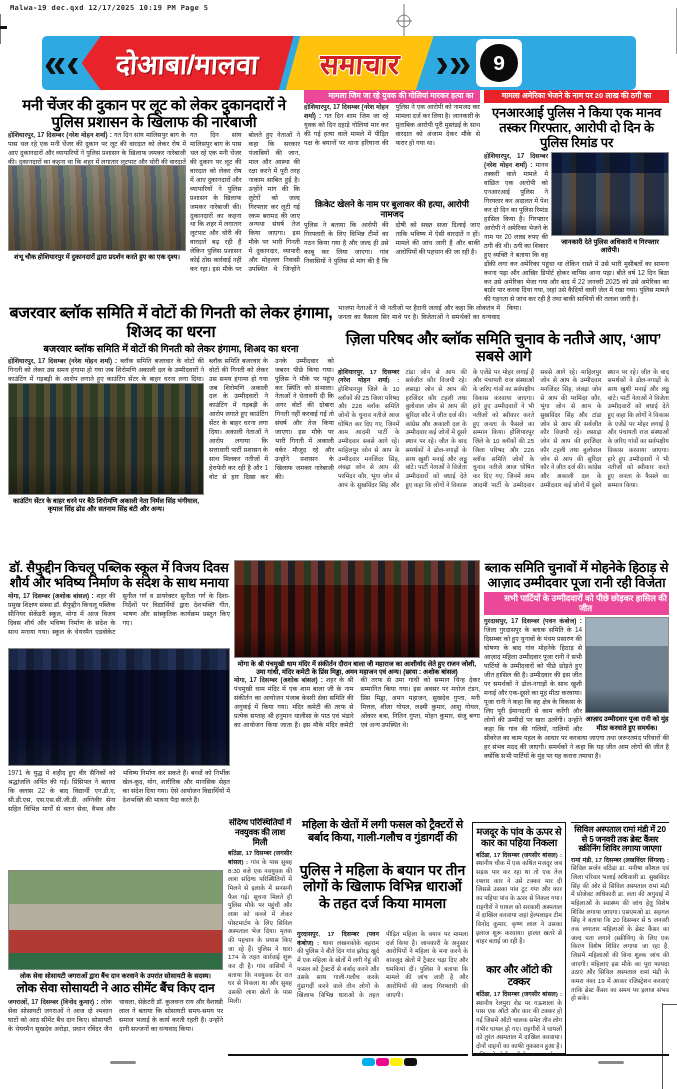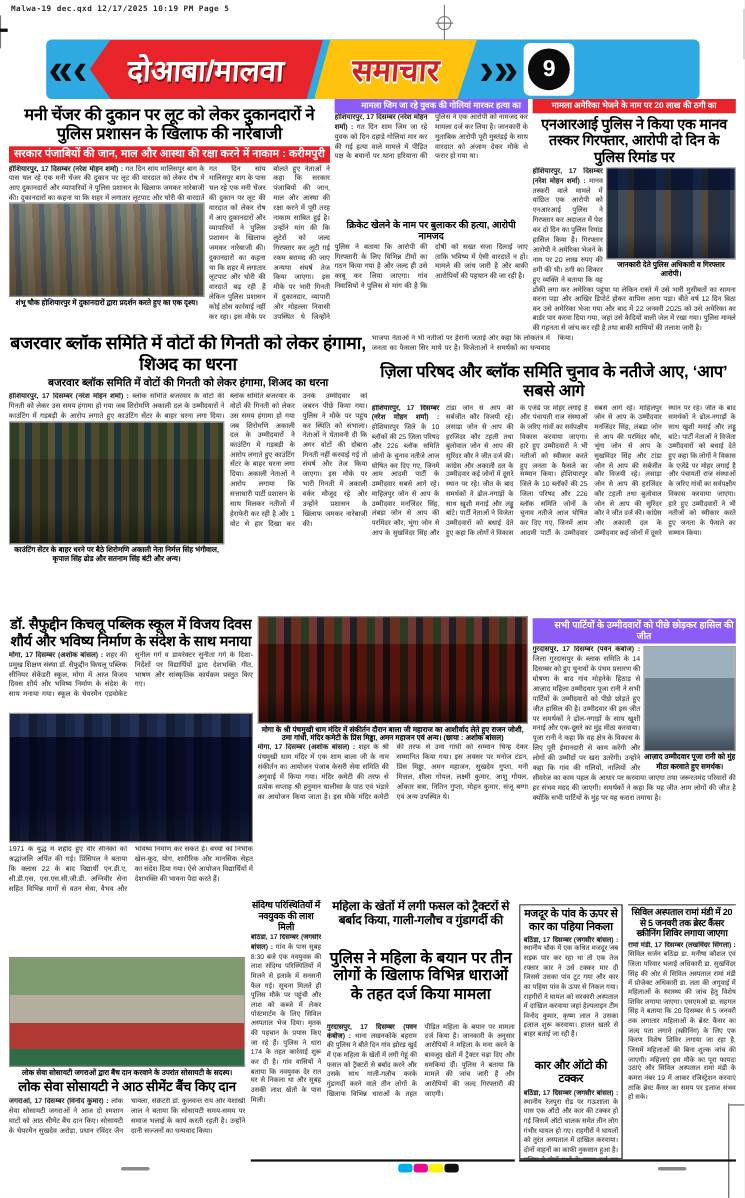--- a/index.html
+++ b/index.html
@@ -35,21 +35,21 @@
   .mh-dot{width:7px;height:7px;border-radius:50%;background:#ec098d;display:inline-block;}
   .mh-numwrap{flex:0 0 46px;background:#fff;border-radius:6px;margin:3px;display:flex;
               align-items:center;justify-content:center;}
   .mh-num{width:38px;height:38px;border-radius:50%;background:#0b0b0b;color:#fff;display:flex;
           align-items:center;justify-content:center;font-size:21px;font-weight:bold;}
   
   .art{position:absolute;overflow:hidden;}
   .hl{font-weight:bold;color:#000;text-align:center;line-height:1.16;letter-spacing:-.2px;}
   .band{color:#fff;font-weight:bold;text-align:center;padding:2px 2px;line-height:1.15;}
   .band-red{background:#e8232a;}
-  .band-green{background:#8b5cf6;padding-left:20px;}
+  .band-green{background:#ec4899;padding-left:20px;}
   .sub{font-weight:bold;text-align:center;color:#000;line-height:1.2;}
   .bt{font-size:6.4px;line-height:1.4;text-align:justify;color:#1d1d1d;}
   .bt .dl{font-weight:bold;}
   .c2{column-count:2;column-gap:7px;}
   .c5{column-count:5;column-gap:6px;}
   .cap{font-size:6.6px;font-weight:bold;text-align:center;line-height:1.25;color:#000;margin-top:2px;}
   .ph{border:1px solid #8a8a8a;box-sizing:border-box;}
   .ph-crowd{background:repeating-linear-gradient(88deg,#a08a6e 0 6px,#6e7a8a 6px 11px,#8f9a84 11px 17px,#b0a18a 17px 23px),linear-gradient(#cfd6dc,#8c8272);background-blend-mode:multiply;}
   .ph-police{background:repeating-linear-gradient(90deg,#3b4a63 0 10px,#6b7380 10px 18px,#8c6f54 18px 24px,#444a5a 24px 34px),linear-gradient(#2e4e86 0 24%,#9aa6b2 24% 70%,#55607a);background-blend-mode:multiply;}
   .ph-dharna{background:repeating-linear-gradient(90deg,#4a5a3f 0 8px,#8a7a5e 8px 14px,#32506e 14px 20px,#7d6b4f 20px 27px),linear-gradient(#9fae8f 0 30%,#8a8a74 30% 70%,#5d5b49);background-blend-mode:multiply;}
@@ -93,21 +93,20 @@
       <span class="t">समाचार</span>
     </div>
     <div class="mh-chev">›»</div>
     <div class="mh-numwrap">
       <div class="mh-num">9</div>
     </div>
   </div>
 
   <section class="art" style="left:8px;top:96px;width:292px;height:204px;">
     <div class="hl" style="font-size:15px;">मनी चेंजर की दुकान पर लूट को लेकर दुकानदारों ने पुलिस प्रशासन के खिलाफ की नारेबाजी</div>
-    <div class="band band-red" style="font-size:10px;margin:2px 0;">सरकार पंजाबियों की जान, माल और आस्था की रक्षा करने में नाकाम : करीमपुरी</div>
     <div style="display:flex;gap:4px;">
       <div style="flex:0 0 178px;">
         <div class="bt" style="height:34px;overflow:hidden;">
           <span class="dl">होशियारपुर, 17 दिसम्बर (नरेश मोहन शर्मा) :</span>
           <span>गत दिन सांय मालिसपुर बाग के पास चल रहे एक मनी चेंजर की दुकान पर लूट की वारदात को लेकर रोष में आए दुकानदारों और व्यापारियों ने पुलिस प्रशासन के खिलाफ जमकर नारेबाजी की। दुकानदारों का कहना था कि शहर में लगातार लूटपाट और चोरी की वारदातें बढ़ रही हैं लेकिन पुलिस प्रशासन कोई ठोस कार्रवाई नहीं कर रहा। इस मौके पर बोलते हुए नेताओं ने कहा कि सरकार पंजाबियों की जान, माल और आस्था की रक्षा करने में पूरी तरह नाकाम साबित हुई है। उन्होंने मांग की कि लुटेरों को जल्द गिरफ्तार कर लूटी गई रकम बरामद की जाए अन्यथा संघर्ष तेज किया जाएगा। इस मौके पर भारी गिनती में दुकानदार, व्यापारी और मोहल्ला निवासी उपस्थित थे जिन्होंने रोष प्रदर्शन कर प्रशासन को चेतावनी दी।</span>
         </div>
         <div class="ph ph-crowd" style="width:178px;height:86px;"></div>
         <div class="cap">शंभू चौक होशियारपुर में दुकानदारों द्वारा प्रदर्शन करते हुए का एक दृश्य।</div>
       </div>
       <div class="bt c2" style="flex:1;height:152px;overflow:hidden;">गत दिन सांय मालिसपुर बाग के पास चल रहे एक मनी चेंजर की दुकान पर लूट की वारदात को लेकर रोष में आए दुकानदारों और व्यापारियों ने पुलिस प्रशासन के खिलाफ जमकर नारेबाजी की। दुकानदारों का कहना था कि शहर में लगातार लूटपाट और चोरी की वारदातें बढ़ रही हैं लेकिन पुलिस प्रशासन कोई ठोस कार्रवाई नहीं कर रहा। इस मौके पर बोलते हुए नेताओं ने कहा कि सरकार पंजाबियों की जान, माल और आस्था की रक्षा करने में पूरी तरह नाकाम साबित हुई है। उन्होंने मांग की कि लुटेरों को जल्द गिरफ्तार कर लूटी गई रकम बरामद की जाए अन्यथा संघर्ष तेज किया जाएगा। इस मौके पर भारी गिनती में दुकानदार, व्यापारी और मोहल्ला निवासी उपस्थित थे जिन्होंने रोष प्रदर्शन कर प्रशासन को चेतावनी दी।</div>
@@ -176,20 +175,21 @@
   <section class="art" style="left:234px;top:560px;width:246px;height:252px;">
     <div class="ph ph-temple" style="width:246px;height:98px;"></div>
     <div class="cap">मोगा के श्री पंचमुखी धाम मंदिर में संकीर्तन दौरान बाला जी महाराज का आशीर्वाद लेते हुए राजन जोशी, उमा गांधी, मंदिर कमेटी के प्रिंस मिड्ढा, अमन महाजन एवं अन्य। (छाया : अशोक बांसल)</div>
     <div class="bt c2" style="height:92px;overflow:hidden;">
       <span class="dl">मोगा, 17 दिसम्बर (अशोक बांसल) :</span>
       <span>शहर के श्री पंचमुखी धाम मंदिर में एक शाम बाला जी के नाम संकीर्तन का आयोजन पंजाब केसरी सेवा समिति की अगुवाई में किया गया। मंदिर कमेटी की तरफ से प्रत्येक सप्ताह श्री हनुमान चालीसा के पाठ एवं भंडारे का आयोजन किया जाता है। इस मौके मंदिर कमेटी की तरफ से उमा गांधी को सम्मान चिन्ह देकर सम्मानित किया गया। इस अवसर पर मनोज टंडन, प्रिंस मिड्ढा, अमन महाजन, सुखदेव गुप्ता, मनी मित्तल, शीला गोयल, लक्ष्मी कुमार, आशु गोयल, ओंकार बत्रा, नितिन गुप्ता, मोहन कुमार, संजू बग्गा एवं अन्य उपस्थित थे।</span>
     </div>
   </section>
 
   <section class="art" style="left:484px;top:560px;width:185px;height:256px;">
+    <div class="hl" style="font-size:13px;">ब्लाक समिति चुनावों में मोहनेके हिठाड़ से आज़ाद उम्मीदवार पूजा रानी रही विजेता</div>
     <div class="band band-green" style="font-size:8.4px;margin:2px 0;">सभी पार्टियों के उम्मीदवारों को पीछे छोड़कर हासिल की जीत</div>
     <div class="bt" style="height:196px;overflow:hidden;">
       <span class="figR" style="width:84px;display:block;">
         <span class="ph ph-portrait" style="display:block;width:84px;height:96px;"></span>
         <span class="cap" style="display:block;">आज़ाद उम्मीदवार पूजा रानी को मुंह मीठा करवाते हुए समर्थक।</span>
       </span>
       <span class="dl">गुरदासपुर, 17 दिसम्बर (पवन कंबोज) :</span>
       <span>जिला गुरदासपुर के ब्लाक समिति के 14 दिसम्बर को हुए चुनावों के पंचम प्रसारण की घोषणा के बाद गांव मोहनेके हिठाड़ से आज़ाद महिला उम्मीदवार पूजा रानी ने सभी पार्टियों के उम्मीदवारों को पीछे छोड़ते हुए जीत हासिल की है। उम्मीदवार की इस जीत पर समर्थकों ने ढोल-नगाड़ों के साथ खुशी मनाई और एक-दूसरे का मुंह मीठा करवाया। पूजा रानी ने कहा कि वह क्षेत्र के विकास के लिए पूरी ईमानदारी से काम करेंगी और लोगों की उम्मीदों पर खरा उतरेंगी। उन्होंने कहा कि गांव की गलियों, नालियों और सीवरेज का काम पहल के आधार पर करवाया जाएगा तथा जरूरतमंद परिवारों की हर संभव मदद की जाएगी। समर्थकों ने कहा कि यह जीत आम लोगों की जीत है क्योंकि सभी पार्टियों के मुंह पर यह करारा तमाचा है।</span>
     </div>
   </section>

